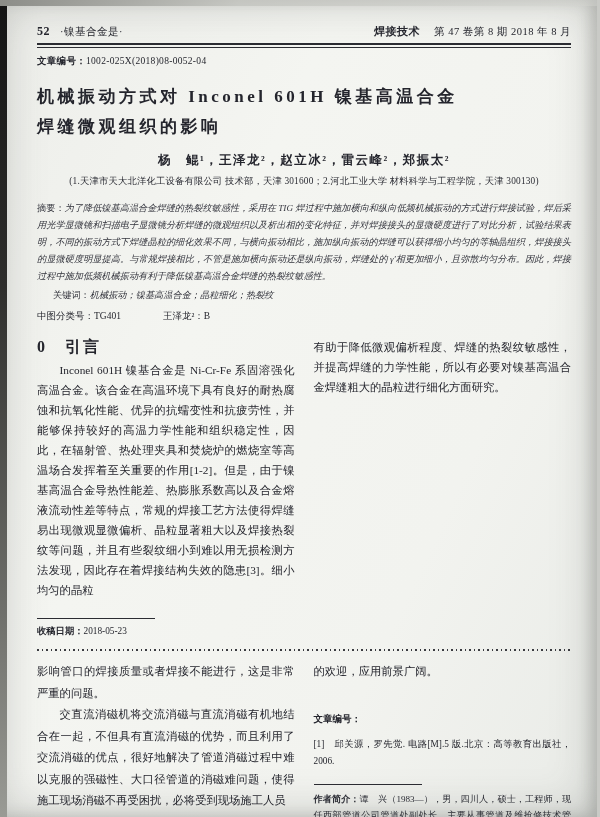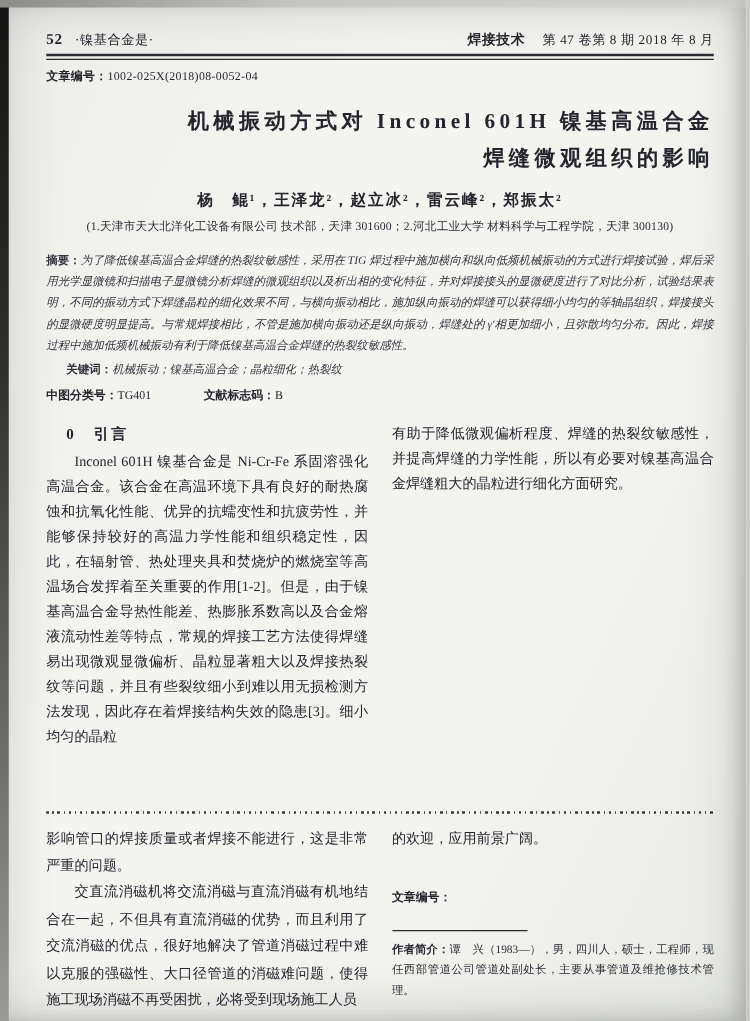--- a/index.html
+++ b/index.html
@@ -24,37 +24,37 @@
   .hdr .col-title{font-size:10.5px;}
   .hdr .spacer{flex:1;}
   .hdr .journal{font-weight:bold;margin-right:14px;font-size:11px;}
   .hdr .issue{font-size:10.5px;}
   .double-rule{margin-top:4px;height:2px;border-top:2.5px solid #2b2c32;border-bottom:1px solid #2b2c32;}
 
   .artno{margin-top:7px;font-size:9.5px;letter-spacing:.3px;}
   .artno .lbl{font-weight:bold;}
 
   
-  .title{margin-top:14px;text-align:right;font-weight:bold;font-size:17px;letter-spacing:3.5px;line-height:1.75;}
+  .title{margin-top:14px;text-align:left;font-weight:bold;font-size:17px;letter-spacing:3.5px;line-height:1.75;}
   .authors{margin-top:10px;text-align:center;font-size:12.5px;font-weight:bold;letter-spacing:1.5px;}
   .affil{margin-top:6px;text-align:center;font-size:9.3px;letter-spacing:.2px;color:#2b2c34;}
 
   
   .abstract{margin-top:12px;font-size:9.2px;line-height:1.86;text-align:justify;font-style:italic;color:#33343d;}
-  .abstract .lbl,.kw .lbl,.clc .lbl{font-weight:bold;font-style:normal;}
+  .abstract .lbl,.kw .lbl,.clc .lbl{font-weight:normal;font-style:normal;}
   .kw{margin-top:4px;font-size:9.2px;font-style:italic;color:#33343d;margin-left:16px;}
   .clc{margin-top:8px;font-size:9.5px;font-style:normal;}
   .clc .gap{display:inline-block;width:42px;}
 
   
   .cols{margin-top:14px;display:flex;gap:19px;}
   .col{width:258px;font-size:11.3px;line-height:20px;text-align:justify;}
   .col p{margin:0;}
   .col p.indent{text-indent:2em;}
-  .sec-head{font-weight:bold;font-size:12px;margin:0 0 3px 16px;letter-spacing:2px;}
+  .sec-head{font-weight:bold;font-size:16px;margin:0 0 3px 0;letter-spacing:2px;}
   .col-left{display:flex;flex-direction:column;min-height:302px;}
   .footnote{margin-top:auto;padding-top:6px;font-size:9.3px;line-height:1.6;}
   .footnote-rule{width:118px;border-top:1.6px solid #2b2c32;margin-bottom:5px;}
   .footnote .lbl{font-weight:bold;}
 
   
   .dotted-sep{margin-top:10px;height:2px;
     background-image:repeating-linear-gradient(90deg,#3a3b40 0px,#3a3b40 2px,transparent 2px,transparent 5px,#3a3b40 5px,#3a3b40 6px,transparent 6px,transparent 9px);}
 
   
@@ -100,43 +100,48 @@
 
     <div class="abstract">
       <span class="lbl">摘要：</span><span>为了降低镍基高温合金焊缝的热裂纹敏感性，采用在 TIG 焊过程中施加横向和纵向低频机械振动的方式进行焊接试验，焊后采用光学显微镜和扫描电子显微镜分析焊缝的微观组织以及析出相的变化特征，并对焊接接头的显微硬度进行了对比分析，试验结果表明，不同的振动方式下焊缝晶粒的细化效果不同，与横向振动相比，施加纵向振动的焊缝可以获得细小均匀的等轴晶组织，焊接接头的显微硬度明显提高。与常规焊接相比，不管是施加横向振动还是纵向振动，焊缝处的 γ′相更加细小，且弥散均匀分布。因此，焊接过程中施加低频机械振动有利于降低镍基高温合金焊缝的热裂纹敏感性。</span>
     </div>
 
     <div class="kw">
       <span class="lbl">关键词：</span><span>机械振动；镍基高温合金；晶粒细化；热裂纹</span>
     </div>
 
     <div class="clc">
-      <span class="lbl">中图分类号：</span><span>TG401</span><span class="gap"></span><span class="lbl">文献标志码：</span><span>B</span>
+      <span class="lbl">中图分类号：</span><span>TG401</span><span class="gap"></span><span class="lbl">王泽龙²：</span><span>B</span>
     </div>
 
     <div class="cols">
       <div class="col col-left">
         <div class="sec-head">0　引言</div>
         <p class="indent">Inconel 601H 镍基合金是 Ni-Cr-Fe 系固溶强化高温合金。该合金在高温环境下具有良好的耐热腐蚀和抗氧化性能、优异的抗蠕变性和抗疲劳性，并能够保持较好的高温力学性能和组织稳定性，因此，在辐射管、热处理夹具和焚烧炉的燃烧室等高温场合发挥着至关重要的作用[1-2]。但是，由于镍基高温合金导热性能差、热膨胀系数高以及合金熔液流动性差等特点，常规的焊接工艺方法使得焊缝易出现微观显微偏析、晶粒显著粗大以及焊接热裂纹等问题，并且有些裂纹细小到难以用无损检测方法发现，因此存在着焊接结构失效的隐患[3]。细小均匀的晶粒</p>
+        <div class="footnote">
+          <div class="footnote-rule"></div>
+          <span class="lbl">收稿日期：</span><span>2018-05-23</span>
+        </div>
       </div>
       <div class="col">
         <p>有助于降低微观偏析程度、焊缝的热裂纹敏感性，并提高焊缝的力学性能，所以有必要对镍基高温合金焊缝粗大的晶粒进行细化方面研究。</p>
       </div>
     </div>
 
     <div class="dotted-sep"></div>
 
     <div class="bcols">
       <div class="bcol">
         <p>影响管口的焊接质量或者焊接不能进行，这是非常严重的问题。</p>
         <p class="indent">交直流消磁机将交流消磁与直流消磁有机地结合在一起，不但具有直流消磁的优势，而且利用了交流消磁的优点，很好地解决了管道消磁过程中难以克服的强磁性、大口径管道的消磁难问题，使得施工现场消磁不再受困扰，必将受到现场施工人员</p>
       </div>
       <div class="bcol">
         <p>的欢迎，应用前景广阔。</p>
         <div class="refs-head">文章编号：</div>
+        <div class="ref-item">[1]　邱关源，罗先觉. 电路[M].5 版.北京：高等教育出版社，2006.</div>
         <div class="bio">
           <div class="bio-rule"></div>
           <span class="lbl">作者简介：</span><span>谭　兴（1983—），男，四川人，硕士，工程师，现任西部管道公司管道处副处长，主要从事管道及维抢修技术管理。</span>
         </div>
       </div>
     </div>
 
   </div>
 </div>
 

